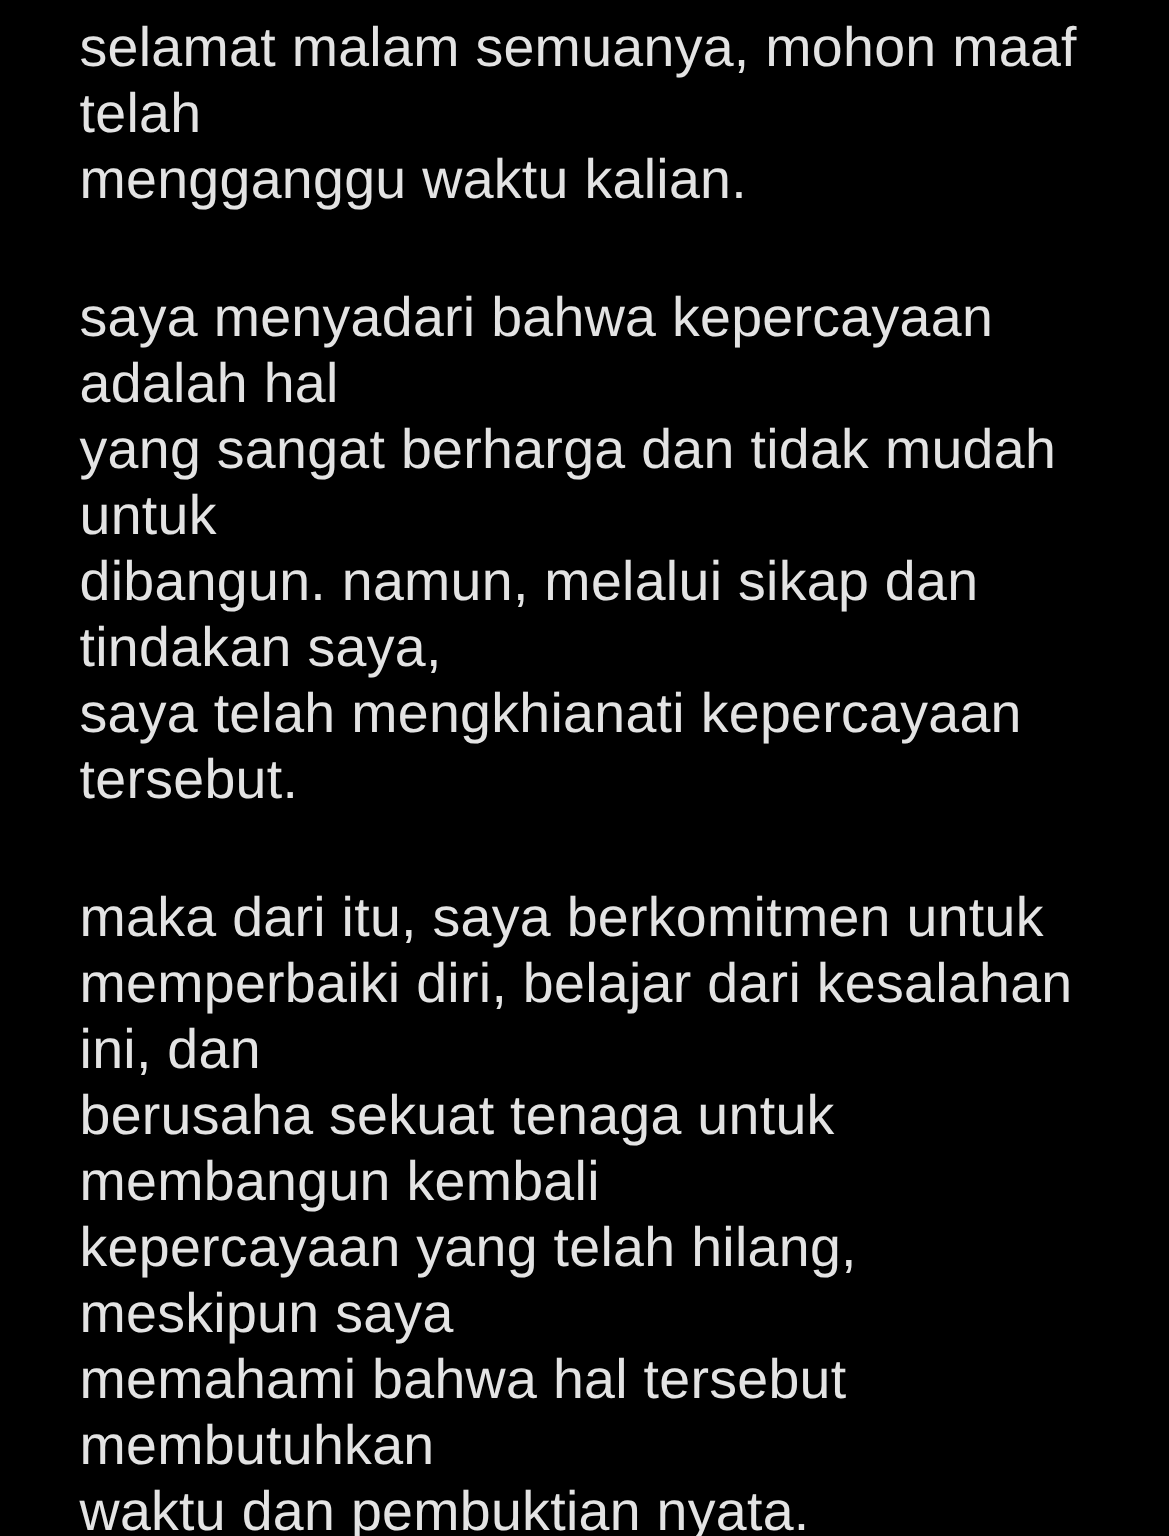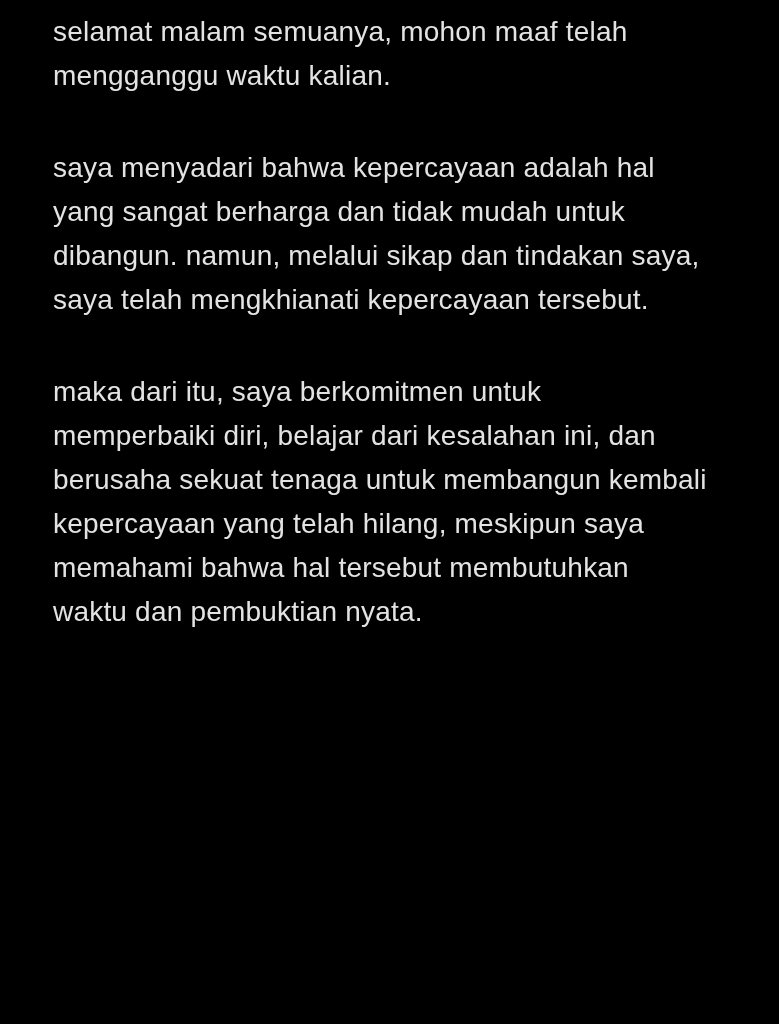--- a/index.html
+++ b/index.html
@@ -11,21 +11,21 @@
     height: 1024px;
     background: #000000;
     overflow: hidden;
   }
   .statement {
     box-sizing: border-box;
     width: 779px;
     height: 1024px;
     padding: 10px 52px 0 53px;
     font-family: "Liberation Sans", "DejaVu Sans", sans-serif;
-    font-size: 28px;
+    font-size: 37px;
     line-height: 44px;
     color: #e3e3e3;
     letter-spacing: 0.2px;
   }
   p.para {
     margin: 0 0 48px 0;
     white-space: pre-line;
     font-weight: 400;
   }
   p.closing {

